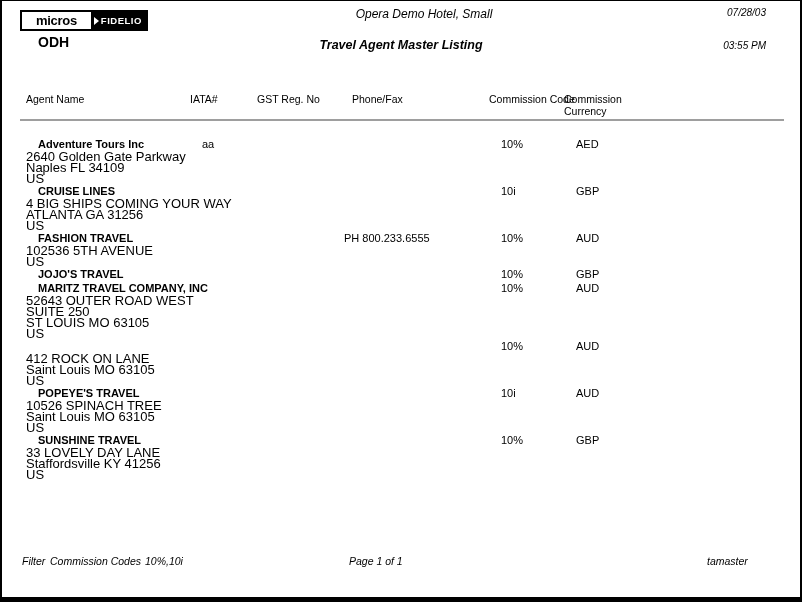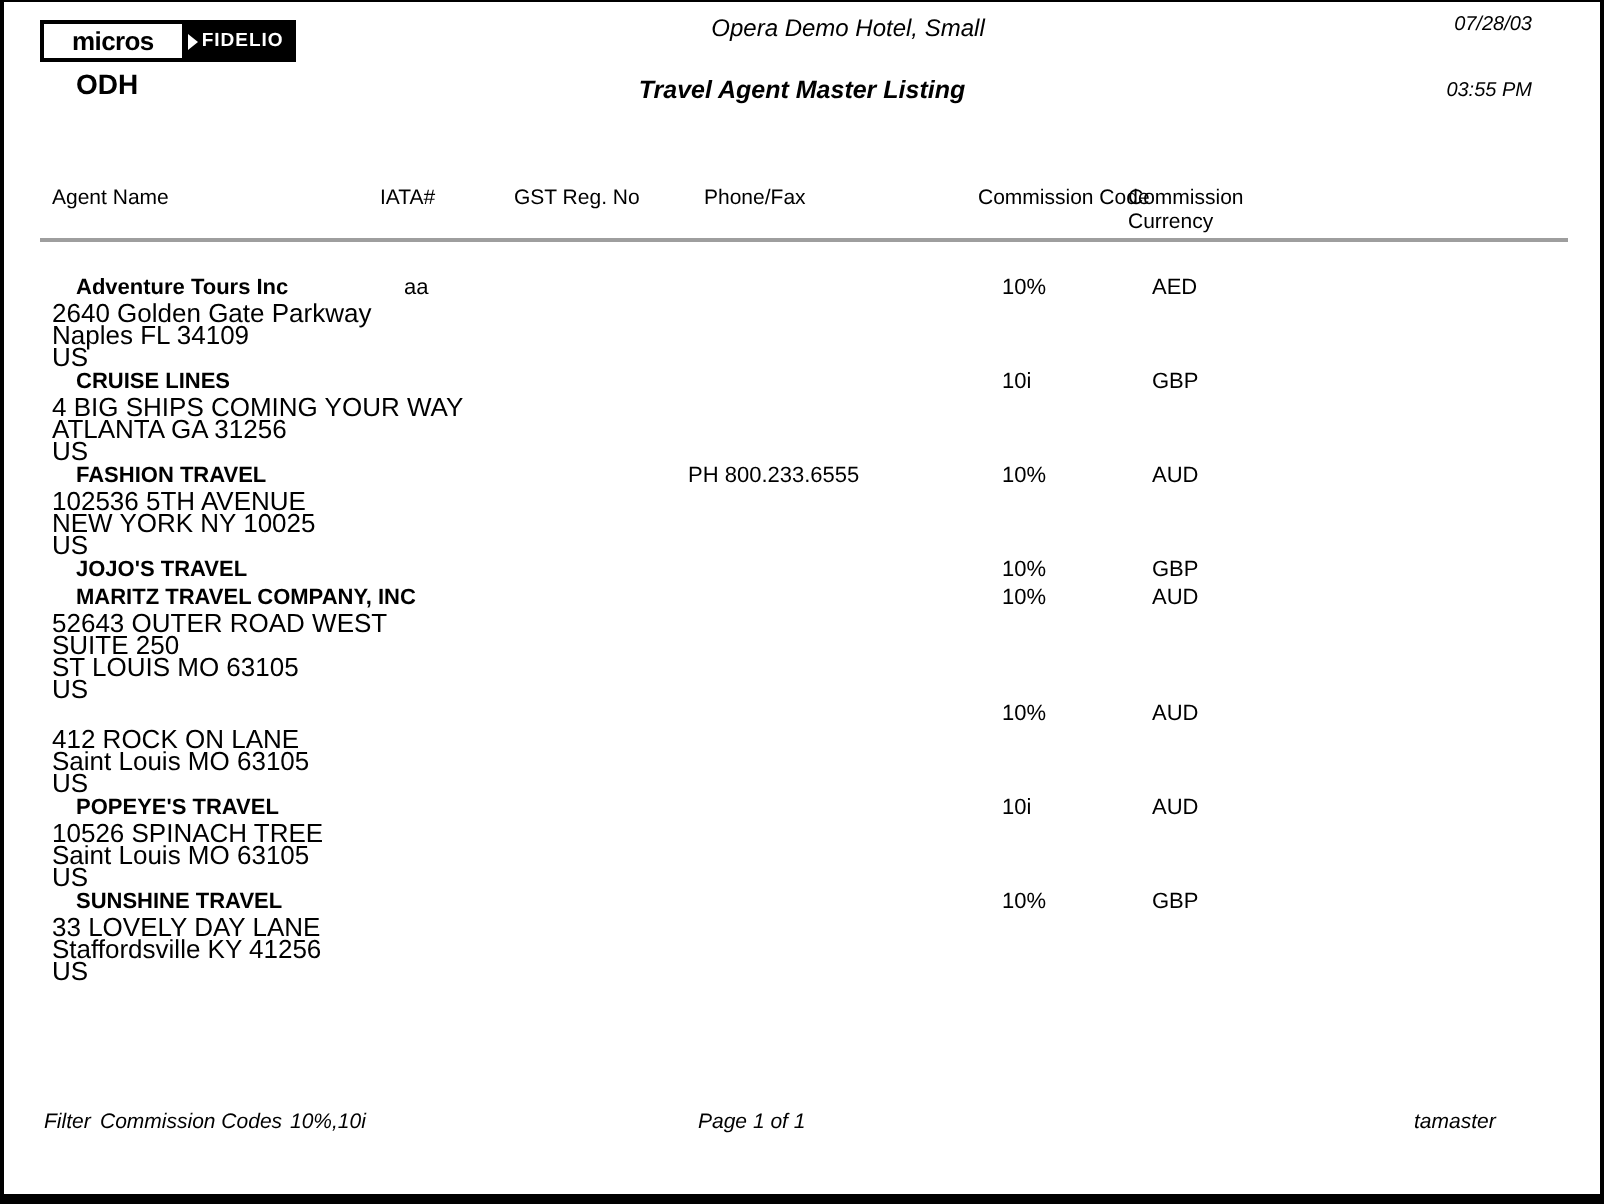--- a/index.html
+++ b/index.html
@@ -147,21 +147,20 @@
     <div class="row-main">
       <span class="c-name">FASHION TRAVEL</span>
       <span class="c-iata"></span>
       <span class="c-gst"></span>
       <span class="c-phone">PH 800.233.6555</span>
       <span class="c-code">10%</span>
       <span class="c-curr">AUD</span>
     </div>
     <div class="addr-block">
           <div class="addr-line">102536 5TH AVENUE</div>
-          <div class="addr-line">NEW YORK NY 10025</div>
           <div class="addr-line">US</div>
         </div>
   </div>
 
   <div class="agent-row">
     <div class="row-main">
       <span class="c-name">JOJO'S TRAVEL</span>
       <span class="c-iata"></span>
       <span class="c-gst"></span>
       <span class="c-phone"></span>

